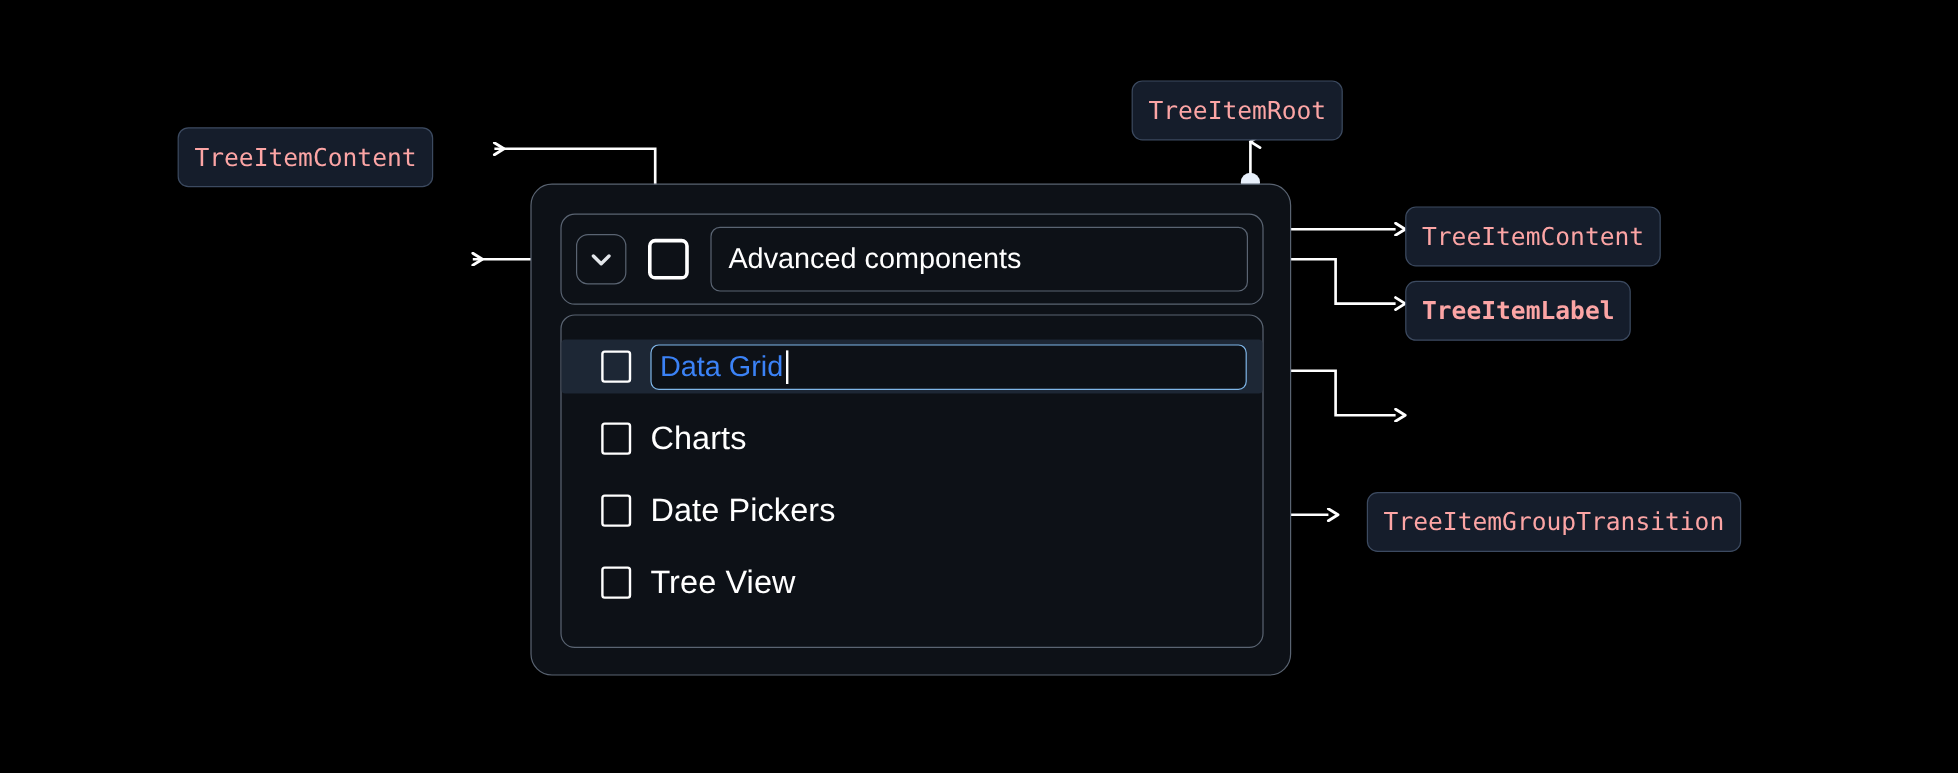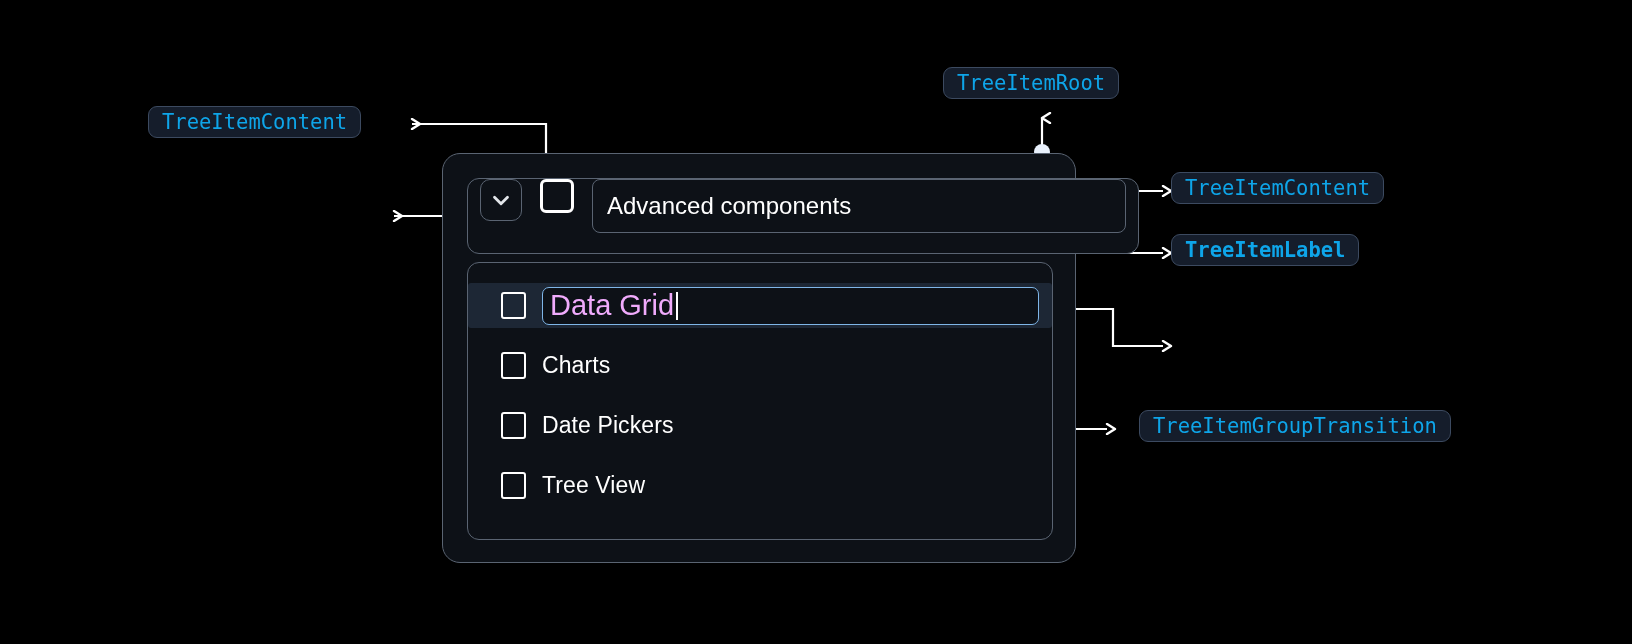--- a/index.html
+++ b/index.html
@@ -28,26 +28,26 @@
     pointer-events: none;
   }
 
   
   .chip {
     position: absolute;
     display: inline-flex;
     align-items: center;
     justify-content: center;
     box-sizing: border-box;
-    height: 32px;
+    height: 50px;
     padding: 0 13px;
     background: #151d2b;
     border: 1px solid #3c4a60;
     border-radius: 9px;
-    color: #0ea5e9;
+    color: #fca5a5;
     font-family: "DejaVu Sans Mono", "Liberation Mono", monospace;
     font-size: 20.5px;
     letter-spacing: 0px;
     white-space: nowrap;
     line-height: 1;
     text-align: right;
   }
 
   
   .tree-root {
@@ -58,28 +58,28 @@
     height: 410px;
     box-sizing: border-box;
     background: #0d1117;
     border: 1px solid #5a6472;
     border-radius: 18px;
   }
   .tree-content {
     position: absolute;
     left: 24px;
     top: 24px;
-    width: 672px;
+    width: 586px;
     height: 76px;
     box-sizing: border-box;
     background: #0d1117;
     border: 1px solid #5a6472;
     border-radius: 12px;
     display: flex;
-    align-items: flex-start;
+    align-items: center;
     padding: 0 0 0 12px;
     gap: 18px;
   }
   .icon-container {
     flex: 0 0 auto;
     width: 42px;
     height: 42px;
     box-sizing: border-box;
     border: 1px solid #5a6472;
     border-radius: 10px;
@@ -144,40 +144,40 @@
     width: 25px;
     height: 27px;
     box-sizing: border-box;
     border: 2.5px solid #ffffff;
     border-radius: 3px;
     background: transparent;
     margin-right: 16px;
   }
   .row-text {
     color: #ffffff;
-    font-size: 23px;
+    font-size: 27px;
     font-family: "Liberation Sans", sans-serif;
     letter-spacing: 0.1px;
   }
   .row-input {
     flex: 1 1 auto;
     margin-right: 13px;
     height: 38px;
     box-sizing: border-box;
     background: #0d1117;
     border: 1.5px solid #7fb6e8;
     border-radius: 7px;
     display: flex;
     align-items: center;
     padding-left: 7px;
     position: relative;
   }
   .row-input .val {
-    color: #f0abfc;
-    font-size: 29px;
+    color: #3b82f6;
+    font-size: 24px;
     font-family: "Liberation Sans", sans-serif;
   }
   .caret {
     display: inline-block;
     width: 2px;
     height: 28px;
     background: #ffffff;
     margin-left: 2px;
   }
 </style>

